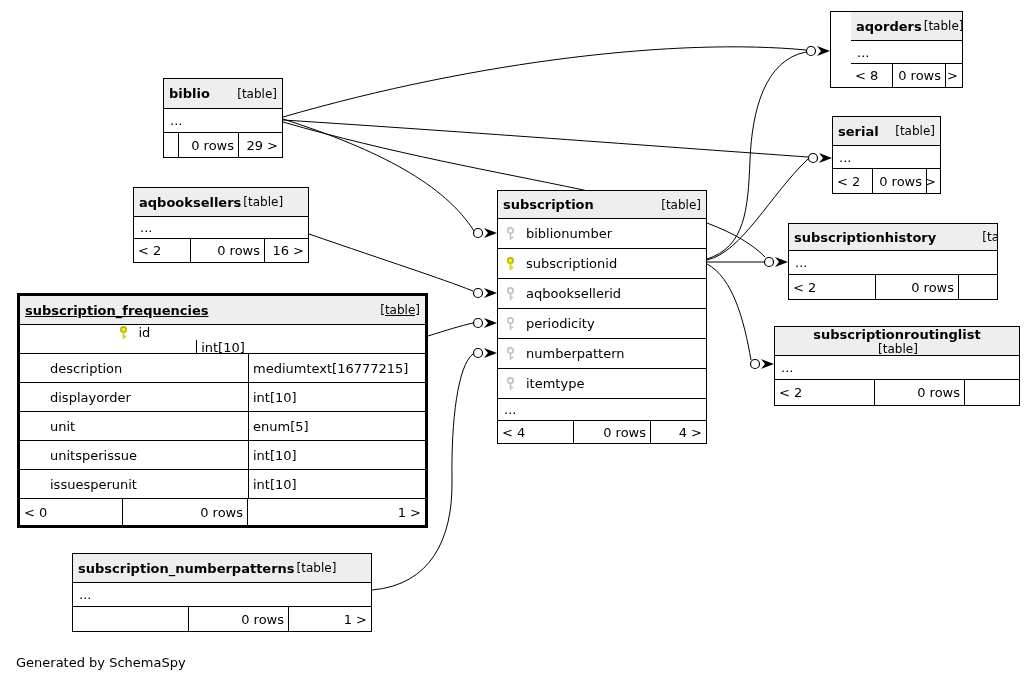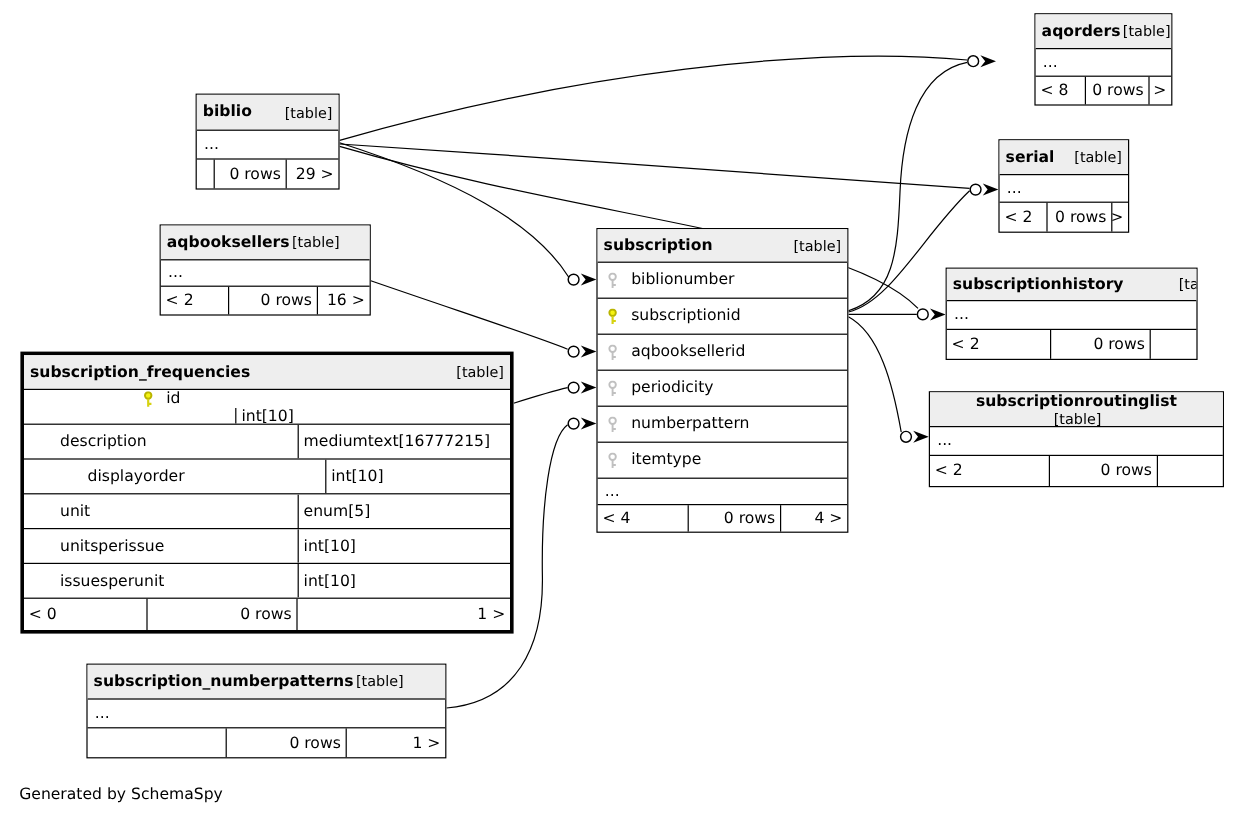--- a/index.html
+++ b/index.html
@@ -79,21 +79,21 @@
       <span class="tag">[table]</span>
     </div>
     <div class="row" style="height:24px;">...</div>
     <div class="ftr" style="height:24px;">
       <div class="cell l" style="width:15px;"></div>
       <div class="cell m" style="width:60px;">0 rows</div>
       <div class="cell r" style="flex:1;">29 &gt;</div>
     </div>
   </div>
 
-  <div class="tbl" style="left:862px;top:11px;width:115px;">
+  <div class="tbl" style="left:830px;top:11px;width:133px;padding-left:20px;">
     <div class="hdr" style="height:29px;">
       <span class="nm">aqorders</span>
       <span class="tag">[table]</span>
     </div>
     <div class="row" style="height:23px;">...</div>
     <div class="ftr" style="height:23px;">
       <div class="cell l" style="width:42px;">&lt; 8</div>
       <div class="cell m" style="width:53px;">0 rows</div>
       <div class="cell r" style="flex:1;">5 &gt;</div>
     </div>
@@ -200,21 +200,21 @@
     </div>
     <div class="row" style="height:24px;">...</div>
     <div class="ftr" style="height:25px;">
       <div class="cell l" style="width:100px;">&lt; 2</div>
       <div class="cell m" style="width:90px;">0 rows</div>
       <div class="cell r" style="flex:1;"></div>
     </div>
   </div>
 
   <div class="tbl thick" style="left:17px;top:293px;width:411px;">
-    <div class="hdr spread" style="height:29px;">
+    <div class="hdr spread" style="height:29px;text-decoration:underline;">
       <span class="nm">subscription_frequencies</span>
       <span class="tag">[table]</span>
     </div>
     <div class="row colrow" style="height:29px;flex-direction:column;">
       <div class="namecell" style="width:228px;">
         <svg class="keyico" viewBox="0 0 13 14">
             <circle cx="6.5" cy="3.6" r="2.7" fill="#f5f312" stroke="#b9b400" stroke-width="1.6"></circle>
             <path d="M6.5,6.3 L6.5,13 M6.5,10.5 L9.2,10.5" stroke="#d6d211" stroke-width="1.8" fill="none"></path>
           </svg>
         <span>id</span>
@@ -222,21 +222,21 @@
       <div class="typecell">int[10]</div>
     </div>
     <div class="row colrow" style="height:29px;">
       <div class="namecell" style="width:228px;">
         <svg class="keyico spacer" viewBox="0 0 13 14"></svg>
         <span>description</span>
       </div>
       <div class="typecell">mediumtext[16777215]</div>
     </div>
     <div class="row colrow" style="height:29px;">
-      <div class="namecell" style="width:228px;margin-left:23px;">
+      <div class="namecell" style="width:228px;">
         <svg class="keyico spacer" viewBox="0 0 13 14"></svg>
         <span>displayorder</span>
       </div>
       <div class="typecell">int[10]</div>
     </div>
     <div class="row colrow" style="height:29px;">
       <div class="namecell" style="width:228px;">
         <svg class="keyico spacer" viewBox="0 0 13 14"></svg>
         <span>unit</span>
       </div>

